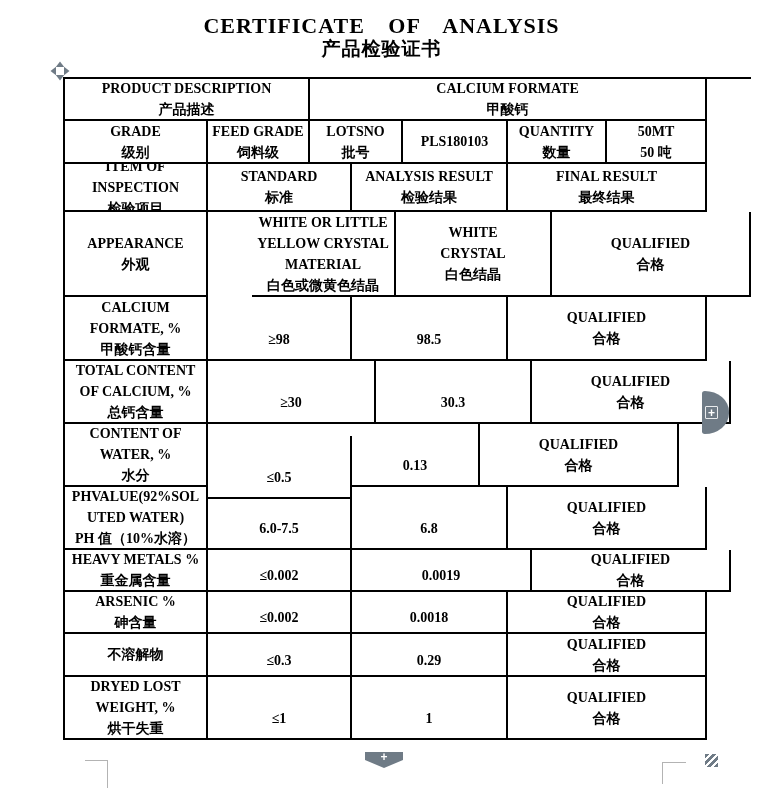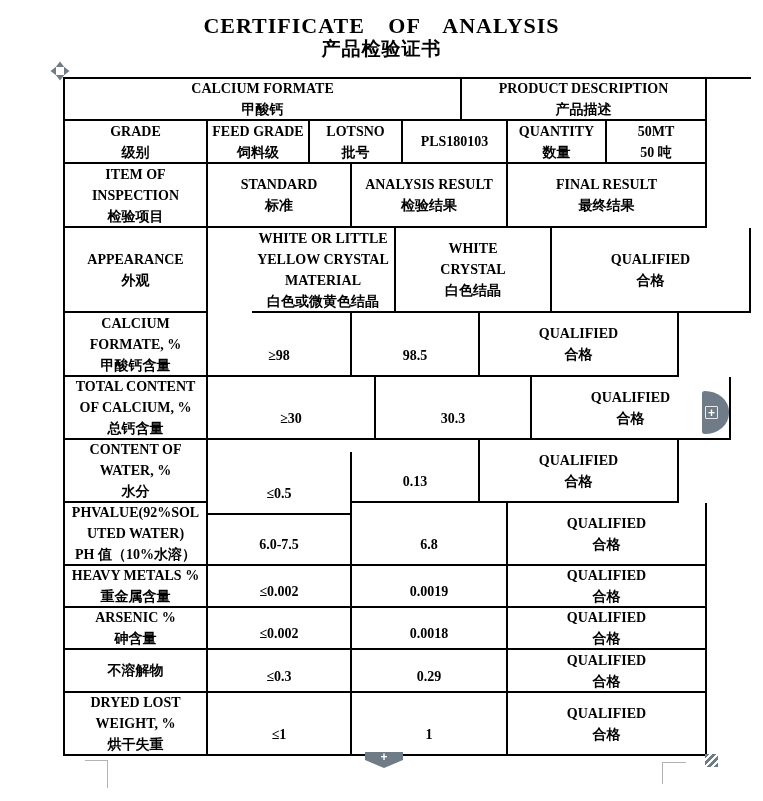--- a/index.html
+++ b/index.html
@@ -65,28 +65,28 @@
       <polygon points="10,0.5 5.8,6 14.2,6"></polygon>
       <polygon points="10,19.5 5.8,14 14.2,14"></polygon>
       <polygon points="0.5,10 6,5.8 6,14.2"></polygon>
       <polygon points="19.5,10 14,5.8 14,14.2"></polygon>
     </g>
   </svg>
 </div>
 
 <div class="coa-table">
     <div class="trow short" style="height: 42px;">
+      <div class="tcell" style="width: 245px;">
+        <div class="cline">PRODUCT DESCRIPTION</div>
+        <div class="cline">产品描述</div>
+      </div>
       <div class="tcell" style="width: 397px;">
         <div class="cline">CALCIUM FORMATE</div>
         <div class="cline">甲酸钙</div>
       </div>
-      <div class="tcell" style="width: 245px;">
-        <div class="cline">PRODUCT DESCRIPTION</div>
-        <div class="cline">产品描述</div>
-      </div>
     </div>
     <div class="trow short" style="height: 43px;">
       <div class="tcell" style="width: 143px;">
         <div class="cline">GRADE</div>
         <div class="cline">级别</div>
       </div>
       <div class="tcell" style="width: 102px;">
         <div class="cline">FEED GRADE</div>
         <div class="cline">饲料级</div>
       </div>
@@ -99,21 +99,21 @@
       </div>
       <div class="tcell" style="width: 99px;">
         <div class="cline">QUANTITY</div>
         <div class="cline">数量</div>
       </div>
       <div class="tcell" style="width: 100px;">
         <div class="cline">50MT</div>
         <div class="cline">50 吨</div>
       </div>
     </div>
-    <div class="trow" style="height: 64px;">
+    <div class="trow" style="height: 48px;">
       <div class="tcell" style="width: 143px;">
         <div class="cline">ITEM OF</div>
         <div class="cline">INSPECTION</div>
         <div class="cline">检验项目</div>
       </div>
       <div class="tcell" style="width: 144px;">
         <div class="cline">STANDARD</div>
         <div class="cline">标准</div>
       </div>
       <div class="tcell" style="width: 156px;">
@@ -148,21 +148,21 @@
     </div>
     <div class="trow" style="height: 64px;">
       <div class="tcell" style="width: 143px;">
         <div class="cline">CALCIUM</div>
         <div class="cline">FORMATE, %</div>
         <div class="cline">甲酸钙含量</div>
       </div>
       <div class="tcell vb" style="width: 144px;">
         <div class="cline">≥98</div>
       </div>
-      <div class="tcell vb" style="width: 128px;">
+      <div class="tcell vb" style="width: 156px;">
         <div class="cline">98.5</div>
       </div>
       <div class="tcell" style="width: 199px;">
         <div class="cline">QUALIFIED</div>
         <div class="cline">合格</div>
       </div>
     </div>
     <div class="trow" style="height: 63px;">
       <div class="tcell" style="width: 143px;">
         <div class="cline">TOTAL CONTENT</div>
@@ -215,21 +215,21 @@
       </div>
     </div>
     <div class="trow short" style="height: 42px;">
       <div class="tcell" style="width: 143px;">
         <div class="cline">HEAVY METALS %</div>
         <div class="cline">重金属含量</div>
       </div>
       <div class="tcell vb" style="width: 144px;">
         <div class="cline">≤0.002</div>
       </div>
-      <div class="tcell vb" style="width: 156px; justify-content: flex-end;">
+      <div class="tcell vb" style="width: 180px; justify-content: flex-end;">
         <div class="cline">0.0019</div>
       </div>
       <div class="tcell" style="width: 199px;">
         <div class="cline">QUALIFIED</div>
         <div class="cline">合格</div>
       </div>
     </div>
     <div class="trow short" style="height: 42px;">
       <div class="tcell" style="width: 143px;">
         <div class="cline">ARSENIC %</div>

